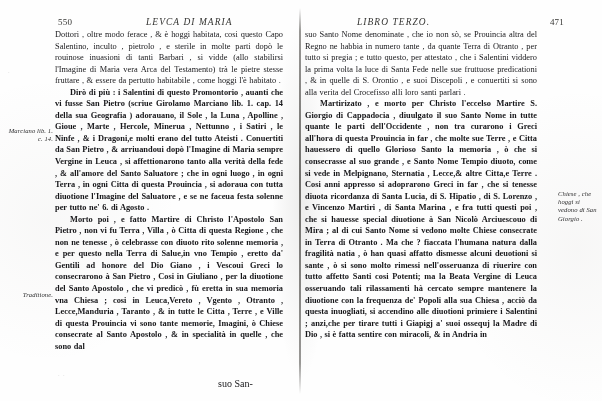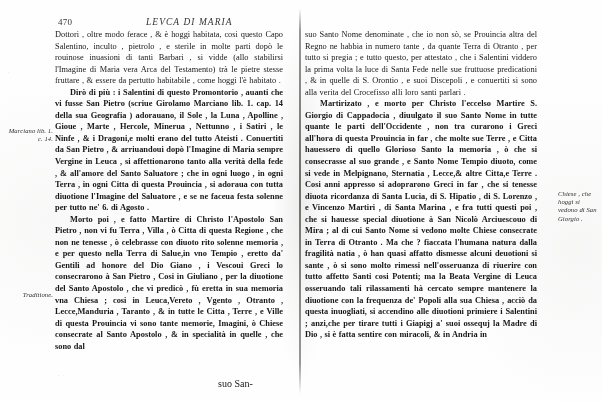--- a/index.html
+++ b/index.html
@@ -165,21 +165,21 @@
 </head>
 <body>
 
 <div id="spread">
 
   <div id="paper-wash"></div>
 
   <div class="page" id="page-left">
 
     <div class="running-head">
-      <span class="folio">470</span>
+      <span class="folio">550</span>
       <span class="head-title">LEVCA DI MARIA</span>
     </div>
 
     <div class="textblock">
       <p>Dottori , oltre modo ferace , &amp; è hoggi habitata, cosi questo Capo Salentino, inculto , pietrolo , e sterile in molte parti dopò le rouinose inuasioni di tanti Barbari , si vidde (allo stabilirsi l'Imagine di Maria vera Arca del Testamento) trà le pietre stesse fruttare , &amp; essere da pertutto habitabile , come hoggi l'è habitato .</p>
       <p class="indent">Dirò di più : i Salentini di questo Promontorio , auanti che vi fusse San Pietro (scriue Girolamo Marciano lib. 1. cap. 14 della sua Geografia ) adorauano, il Sole , la Luna , Apolline , Gioue , Marte , Hercole, Minerua , Nettunno , i Satiri , le Ninfe , &amp; i Dragoni,e molti erano del tutto Ateisti . Conuertiti da San Pietro , &amp; arriuandoui dopò l'Imagine di Maria sempre Vergine in Leuca , si affettionarono tanto alla verità della fede , &amp; all'amore del Santo Saluatore ; che in ogni luogo , in ogni Terra , in ogni Citta di questa Prouincia , si adoraua con tutta diuotione l'Imagine del Saluatore , e se ne faceua festa solenne per tutto ne' 6. di Agosto .</p>
       <p class="indent">Morto poi , e fatto Martire di Christo l'Apostolo San Pietro , non vi fu Terra , Villa , ò Citta di questa Regione , che non ne tenesse , ò celebrasse con diuoto rito solenne memoria , e per questo nella Terra di Salue,in vno Tempio , eretto da' Gentili ad honore del Dio Giano , i Vescoui Greci lo consecrarono à San Pietro , Cosi in Giuliano , per la diuotione del Santo Apostolo , che vi predicò , fù eretta in sua memoria vna Chiesa ; cosi in Leuca,Vereto , Vgento , Otranto , Lecce,Manduria , Taranto , &amp; in tutte le Citta , Terre , e Ville di questa Prouincia vi sono tante memorie, Imagini, ò Chiese consecrate al Santo Apostolo , &amp; in specialità in quelle , che sono dal</p>
     </div>
 
     <div class="marginal" id="margin-marciano">Marciano lib. 1. c. 14.</div>
@@ -189,20 +189,24 @@
     <div class="catchword" id="catchword-left">suo San-</div>
 
     <div class="smudge" id="smudge-a">·  ·</div>
     <div class="smudge" id="smudge-g">·</div>
   </div>
 
   <div id="gutter"></div>
 
   <div class="page" id="page-right">
 
+    <div class="running-head">
+      <span class="head-title">LIBRO TERZO.</span>
+      <span class="folio">471</span>
+    </div>
 
     <div class="textblock">
       <p>suo Santo Nome denominate , che io non sò, se Prouincia altra del Regno ne habbia in numero tante , da quante Terra di Otranto , per tutto si pregia ; e tutto questo, per attestato , che i Salentini viddero la prima volta la luce di Santa Fede nelle sue fruttuose predicationi , &amp; in quelle di S. Orontio , e suoi Discepoli , e conuertiti si sono alla verita del Crocefisso alli loro santi parlari .</p>
       <p class="indent">Martirizato , e morto per Christo l'eccelso Martire S. Giorgio di Cappadocia , diuulgato il suo Santo Nome in tutte quante le parti dell'Occidente , non tra curarono i Greci all'hora di questa Prouincia in far , che molte sue Terre , e Citta hauessero di quello Glorioso Santo la memoria , ò che si consecrasse al suo grande , e Santo Nome Tempio diuoto, come si vede in Melpignano, Sternatia , Lecce,&amp; altre Citta,e Terre . Cosi anni appresso si adoprarono Greci in far , che si tenesse diuota ricordanza di Santa Lucia, di S. Hipatio , di S. Lorenzo , e Vincenzo Martiri , di Santa Marina , e fra tutti questi poi , che si hauesse special diuotione à San Nicolò Arciuescouo di Mira ; al di cui Santo Nome si vedono molte Chiese consecrate in Terra di Otranto . Ma che ? fiaccata l'humana natura dalla fragilità natia , ò han quasi affatto dismesse alcuni deuotioni si sante , ò si sono molto rimessi nell'osseruanza di riuerire con tutto affetto Santi cosi Potenti; ma la Beata Vergine di Leuca osseruando tali rilassamenti hà cercato sempre mantenere la diuotione con la frequenza de' Popoli alla sua Chiesa , acciò da questa inuogliati, si accendino alle diuotioni primiere i Salentini ; anzi,che per tirare tutti i Giapigj a' suoi ossequj la Madre di Dio , si è fatta sentire con miracoli, &amp; in Andria in</p>
     </div>
 
     <div class="marginal" id="margin-chiese">Chiese , che hoggi si vedono di San Giorgio .</div>
 
     <div class="catchword" id="catchword-right">vna</div>
 

